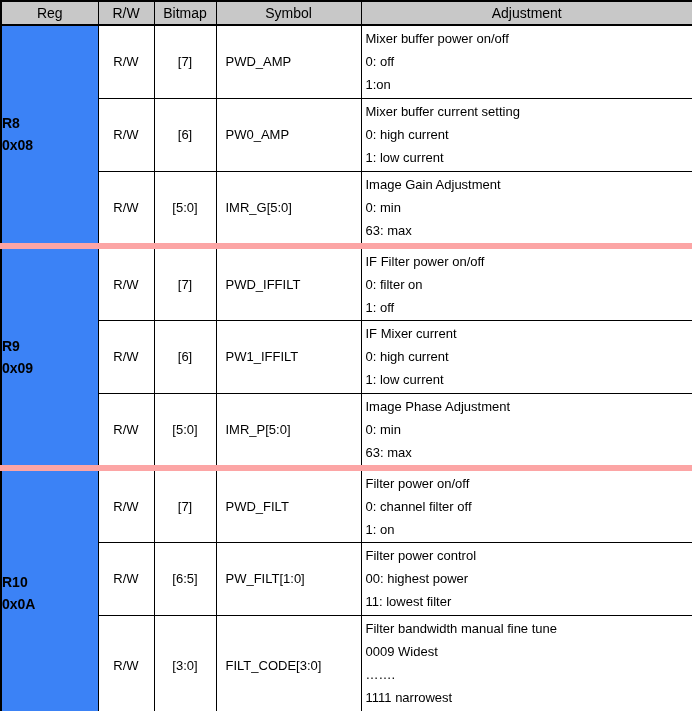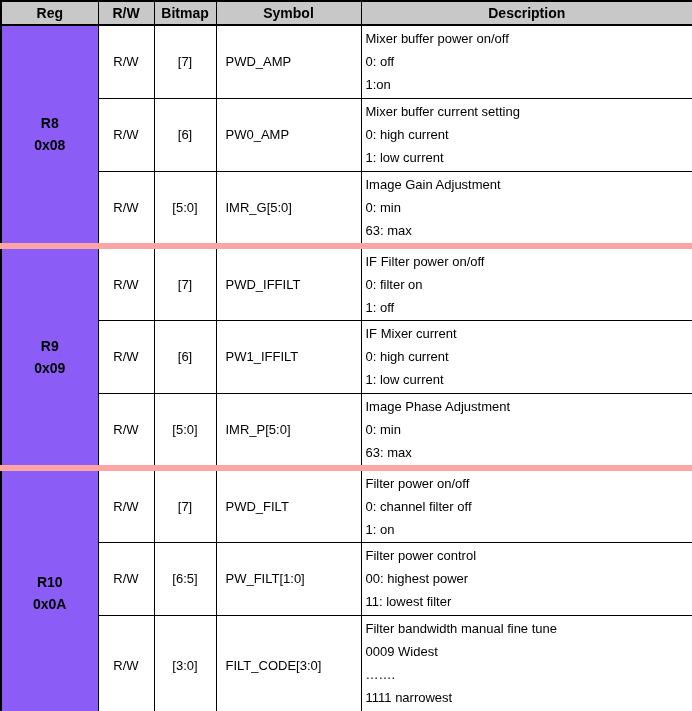--- a/index.html
+++ b/index.html
@@ -13,28 +13,27 @@
   table.reg-table {
     border-collapse: collapse;
     table-layout: fixed;
     width: 692px; height: 711px;
     border: 2px solid #000;
   }
   th, td { border: 1px solid #000; padding: 0; }
   th {
     background: #c8c8c8;
     font-size: 14px;
-    font-weight: bold;
+    font-weight: normal;
     height: 24px;
     text-align: center;
     border-bottom: 2px solid #000;
   }
   td.reg {
-    background: #8b5cf6;
-    text-align: center;
+    background: #3b82f6;
     vertical-align: middle;
     font-weight: bold;
     font-size: 14px;
     line-height: 22px;
   }
   td.rw, td.bitmap {
     text-align: center;
     vertical-align: middle;
     font-size: 13px;
   }
@@ -64,21 +63,21 @@
     <col style="width:62px">
     <col style="width:145px">
     <col style="width:332px">
   </colgroup>
   <thead>
     <tr>
       <th>Reg</th>
       <th>R/W</th>
       <th>Bitmap</th>
       <th>Symbol</th>
-      <th>Description</th>
+      <th>Adjustment</th>
     </tr>
   </thead>
   <tbody>
 
     <tr class="row-normal">
       <td class="reg" rowspan="3">
         <div>R8</div>
         <div>0x08</div>
       </td>
       <td class="rw">R/W</td>

